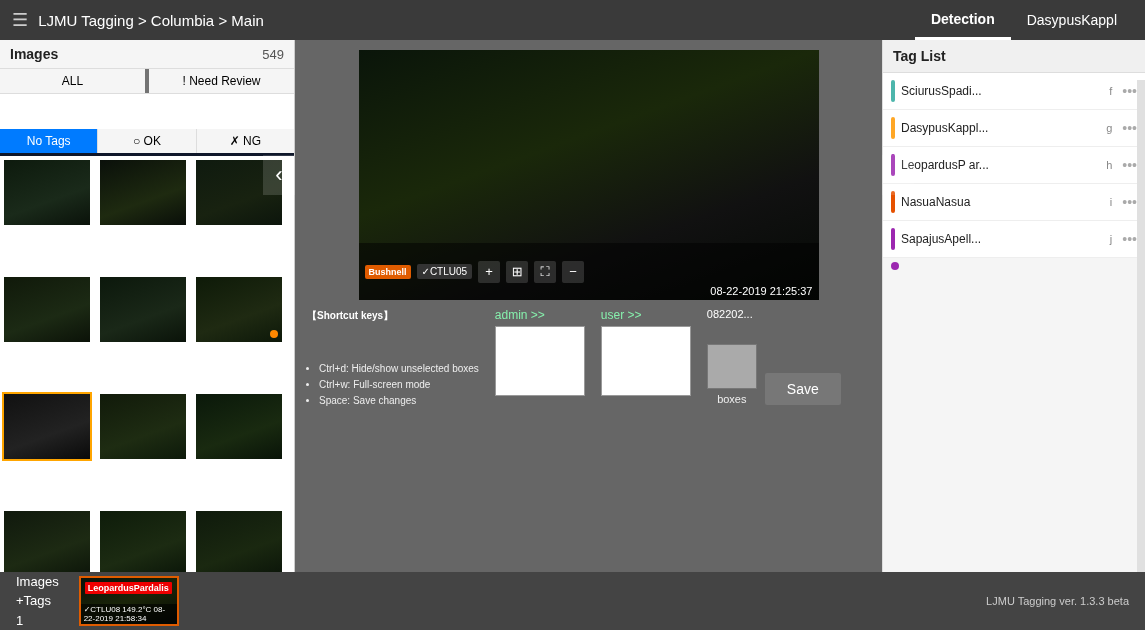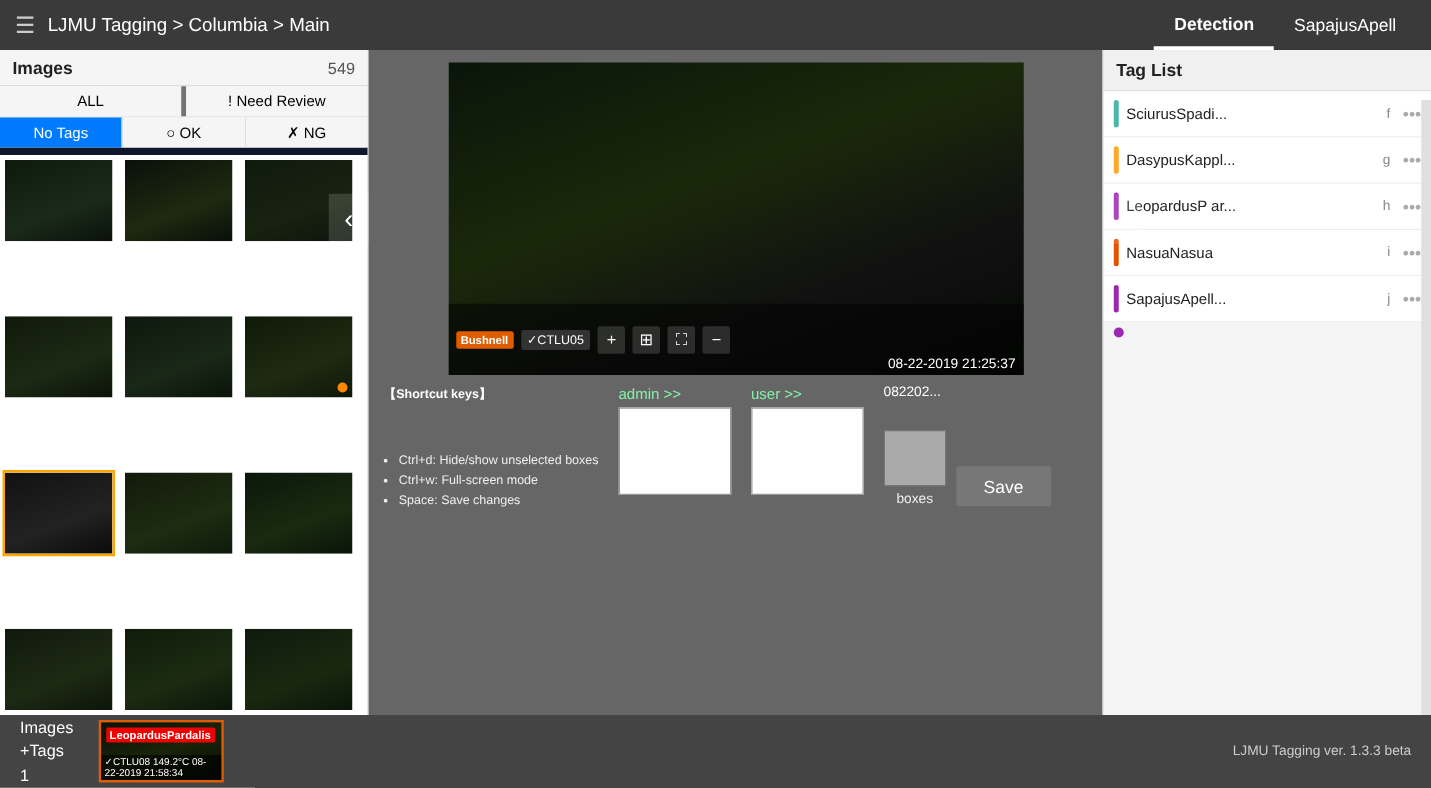--- a/index.html
+++ b/index.html
@@ -70,21 +70,22 @@
       cursor: pointer;
       font-size: 12px;
       background: #f5f5f5;
       border: none;
       border-right: 4px solid #737373;
     }
     .filter-btn:last-child { border-right: none; }
 
     .filter-row2 {
       display: flex;
-      border-bottom: 6px solid #0f172a;
+      border-bottom: 3px solid #0f172a;
+      margin-top: 35px;
     }
     .filter-btn2 {
       flex: 1;
       padding: 5px 4px;
       text-align: center;
       cursor: pointer;
       font-size: 12px;
       background: #f5f5f5;
       border: none;
       border-right: 1px solid #ddd;
@@ -428,21 +429,21 @@
 </head>
 <body>
 
 <div class="top-nav">
   <div class="top-nav-left">
     <span class="hamburger">☰</span>
     <span class="breadcrumb">LJMU Tagging &gt; Columbia &gt; Main</span>
   </div>
   <div class="top-nav-right">
     <div class="nav-tab active">Detection</div>
-    <div class="nav-tab">SapajusApell</div>
+    <div class="nav-tab">DasypusKappl</div>
   </div>
 </div>
 
 <div class="main-layout" style="position:relative;">
 
   <div class="left-panel">
     <div class="images-header">
       <span class="images-title">Images</span>
       <span class="images-count">549</span>
     </div>

